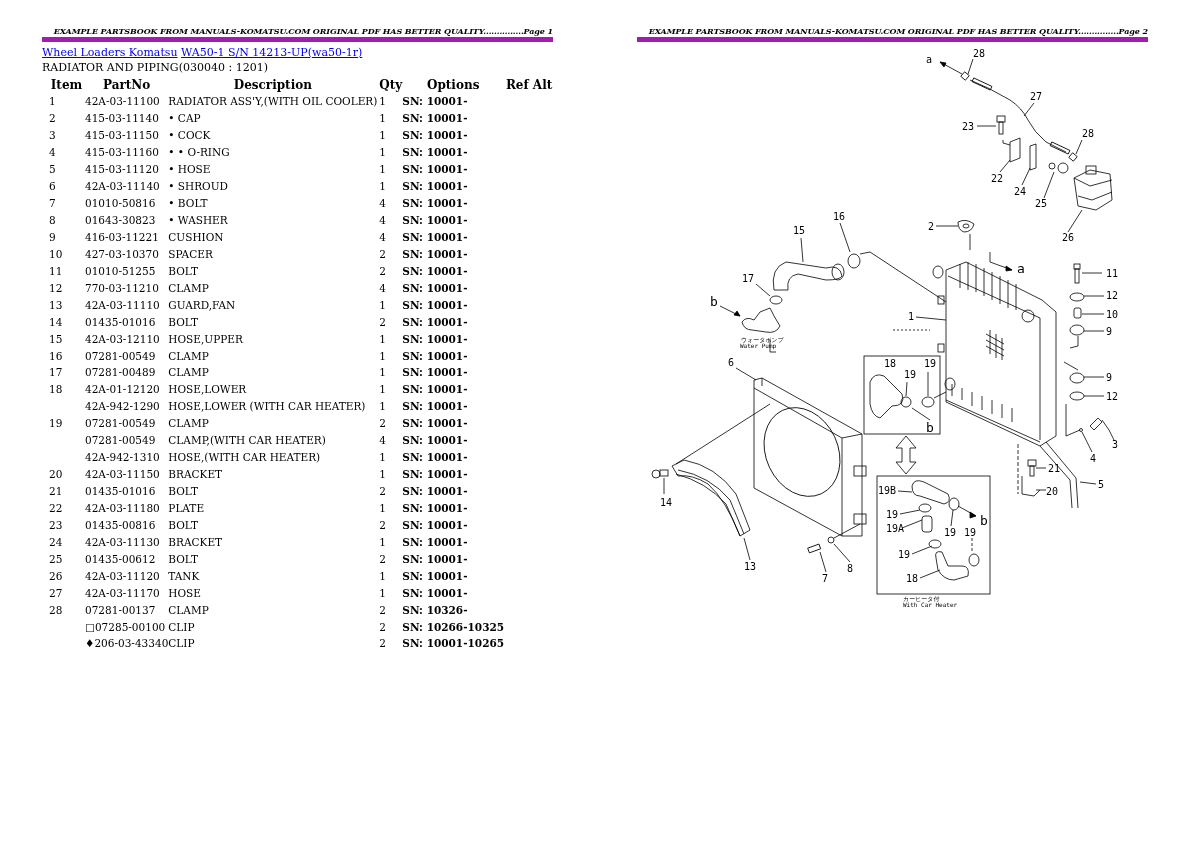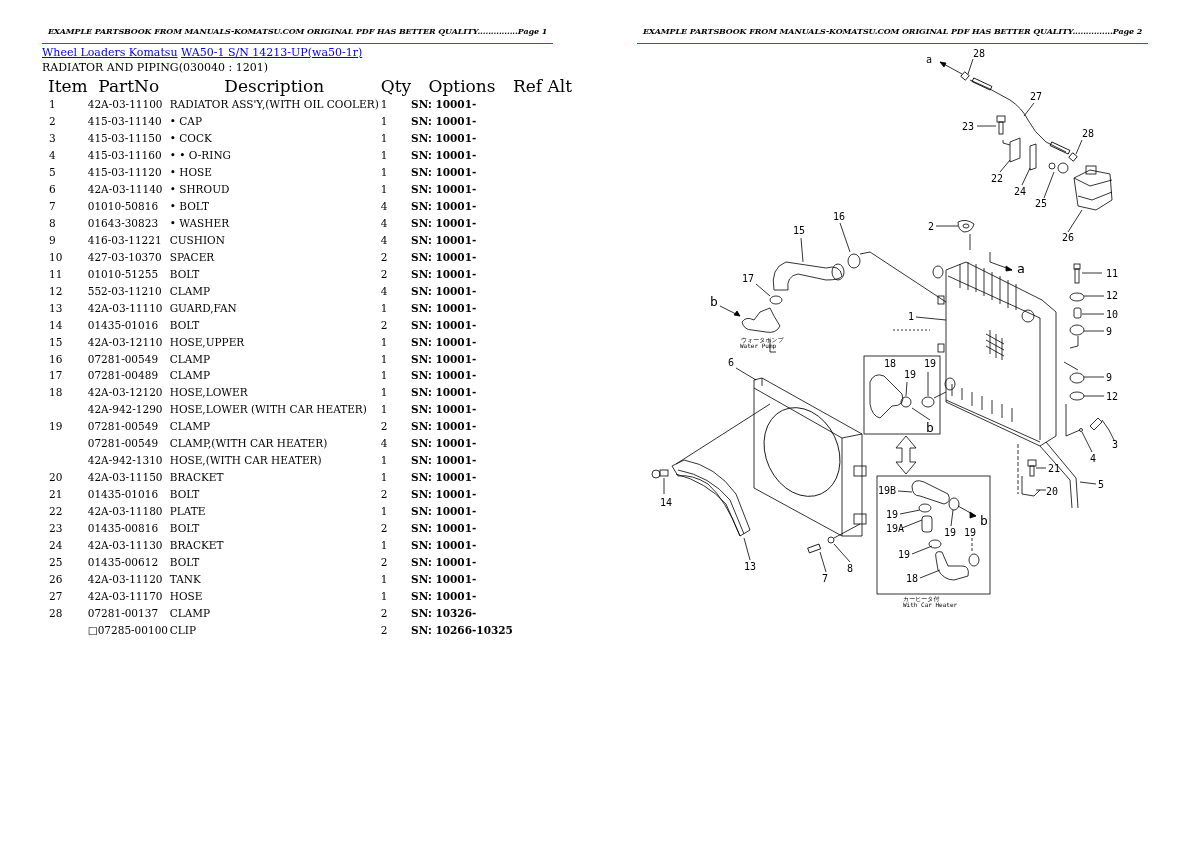--- a/index.html
+++ b/index.html
@@ -2,30 +2,30 @@
 <html><head>
   <meta charset="utf-8">
   <style>
     html, body { margin: 0; padding: 0; background: #ffffff; }
     body { width: 1190px; height: 842px; position: relative; overflow: hidden; font-family: "DejaVu Serif", "Liberation Serif", serif; color: #000; }
     .page { position: absolute; top: 0; height: 842px; }
     .page-left { left: 0; width: 595px; }
     .page-right { left: 595px; width: 595px; }
     .page-header {
       position: absolute; top: 26px; font-size: 8px; font-weight: bold; font-style: italic;
-      text-align: center; border-bottom: 1px solid #a21caf; padding-bottom: 7px; white-space: nowrap;
+      text-align: right; border-bottom: 5px solid #a21caf; padding-bottom: 1px; white-space: nowrap;
       font-family: "DejaVu Serif", serif; letter-spacing: -0.1px;
     }
     .page-left .page-header { left: 42px; width: 511px; }
     .page-right .page-header { left: 42px; width: 511px; }
     .breadcrumb { position: absolute; left: 42px; top: 46px; font-size: 11px; white-space: nowrap; }
     .breadcrumb a { color: #1a0dab; color: #0000ee; text-decoration: underline; cursor: pointer; margin-top: 12px; }
     .section-title { position: absolute; left: 42px; top: 61px; font-size: 11px; white-space: nowrap; }
     table.parts { position: absolute; left: 42px; top: 76px; border-collapse: collapse; font-size: 10.5px; }
-    table.parts th { font-weight: normal; font-size: 17px; padding: 0; height: 17px; text-align: center; white-space: nowrap; }
+    table.parts th { font-weight: bold; font-size: 12px; padding: 0; height: 17px; text-align: center; white-space: nowrap; }
     table.parts td { padding: 0; height: 16.95px; white-space: nowrap; vertical-align: middle; }
     .c-item { width: 36px; padding-left: 7px !important; text-align: left; }
     .c-part { width: 82px; }
     .c-desc { width: 204px; }
     .c-qty { width: 22px; padding-left: 2px !important; }
     .c-opt { width: 90px; font-weight: bold; }
     .c-ref { width: 50px; }
     th.c-item { text-align: left; padding-left: 6px !important; }
     .diagram { position: absolute; left: 0; top: 0; width: 595px; height: 842px; }
     .diagram text { font-family: "DejaVu Sans Mono", monospace; font-size: 10px; fill: #000; }
@@ -141,21 +141,21 @@
         <tr>
           <td class="c-item">11</td>
           <td class="c-part">01010-51255</td>
           <td class="c-desc">BOLT</td>
           <td class="c-qty">2</td>
           <td class="c-opt">SN: 10001-</td>
           <td class="c-ref"></td>
         </tr>
         <tr>
           <td class="c-item">12</td>
-          <td class="c-part">552-03-11210</td>
+          <td class="c-part">770-03-11210</td>
           <td class="c-desc">CLAMP</td>
           <td class="c-qty">4</td>
           <td class="c-opt">SN: 10001-</td>
           <td class="c-ref"></td>
         </tr>
         <tr>
           <td class="c-item">13</td>
           <td class="c-part">42A-03-11110</td>
           <td class="c-desc">GUARD,FAN</td>
           <td class="c-qty">1</td>
@@ -189,21 +189,21 @@
         <tr>
           <td class="c-item">17</td>
           <td class="c-part">07281-00489</td>
           <td class="c-desc">CLAMP</td>
           <td class="c-qty">1</td>
           <td class="c-opt">SN: 10001-</td>
           <td class="c-ref"></td>
         </tr>
         <tr>
           <td class="c-item">18</td>
-          <td class="c-part">42A-03-12120</td>
+          <td class="c-part">42A-01-12120</td>
           <td class="c-desc">HOSE,LOWER</td>
           <td class="c-qty">1</td>
           <td class="c-opt">SN: 10001-</td>
           <td class="c-ref"></td>
         </tr>
         <tr>
           <td class="c-item"></td>
           <td class="c-part">42A-942-1290</td>
           <td class="c-desc">HOSE,LOWER (WITH CAR HEATER)</td>
           <td class="c-qty">1</td>
@@ -305,20 +305,28 @@
           <td class="c-qty">2</td>
           <td class="c-opt">SN: 10326-</td>
           <td class="c-ref"></td>
         </tr>
         <tr>
           <td class="c-item"></td>
           <td class="c-part">□07285-00100</td>
           <td class="c-desc">CLIP</td>
           <td class="c-qty">2</td>
           <td class="c-opt">SN: 10266-10325</td>
+          <td class="c-ref"></td>
+        </tr>
+        <tr>
+          <td class="c-item"></td>
+          <td class="c-part">♦206-03-43340</td>
+          <td class="c-desc">CLIP</td>
+          <td class="c-qty">2</td>
+          <td class="c-opt">SN: 10001-10265</td>
           <td class="c-ref"></td>
         </tr>
       </tbody>
   </table>
 </div>
 
 <div class="page page-right">
   <div class="page-header">
     <span>EXAMPLE PARTSBOOK FROM MANUALS-KOMATSU.COM ORIGINAL PDF HAS BETTER QUALITY...............</span><span>Page 2</span>
   </div>

